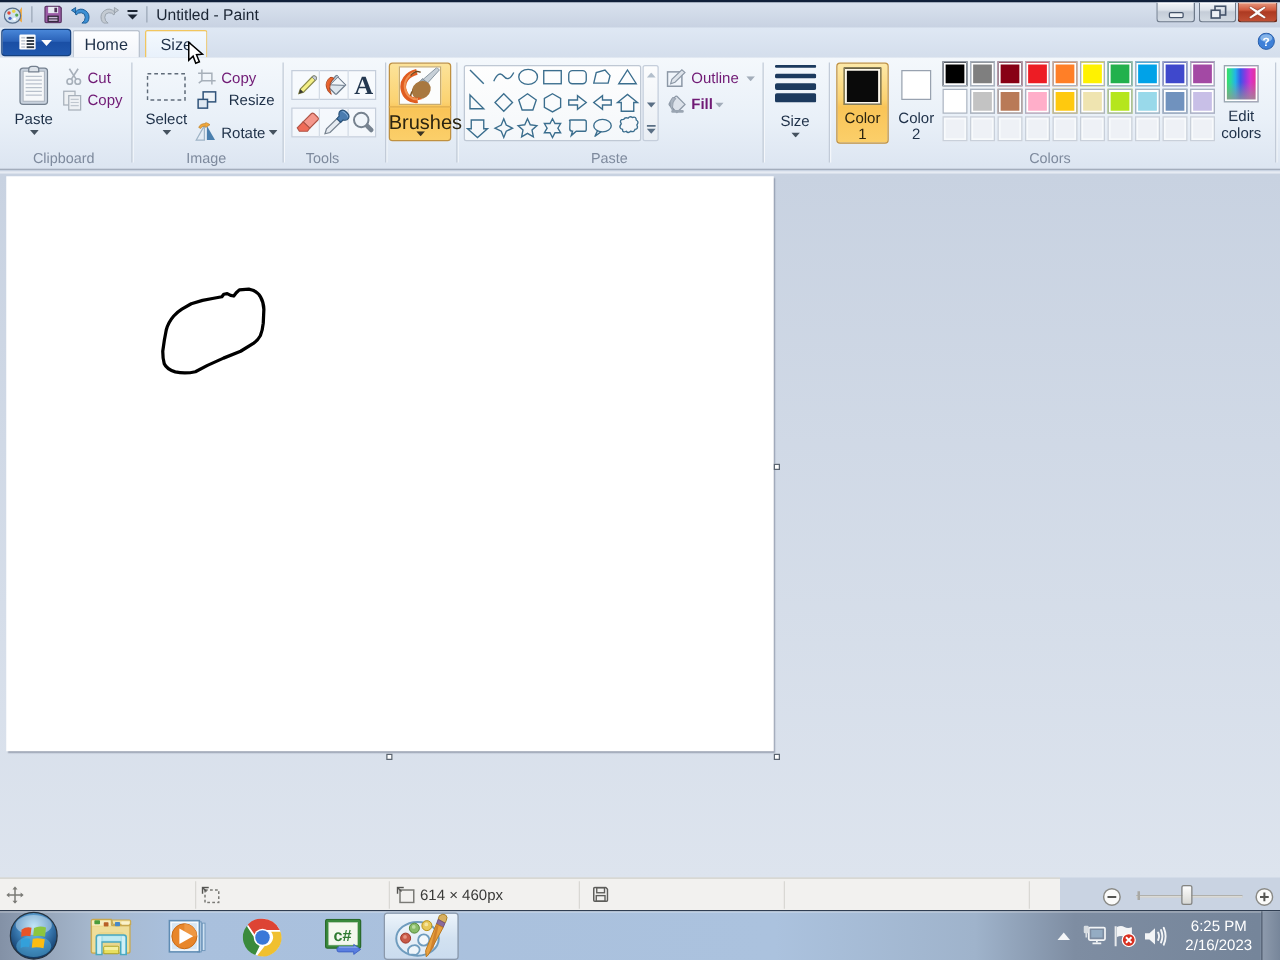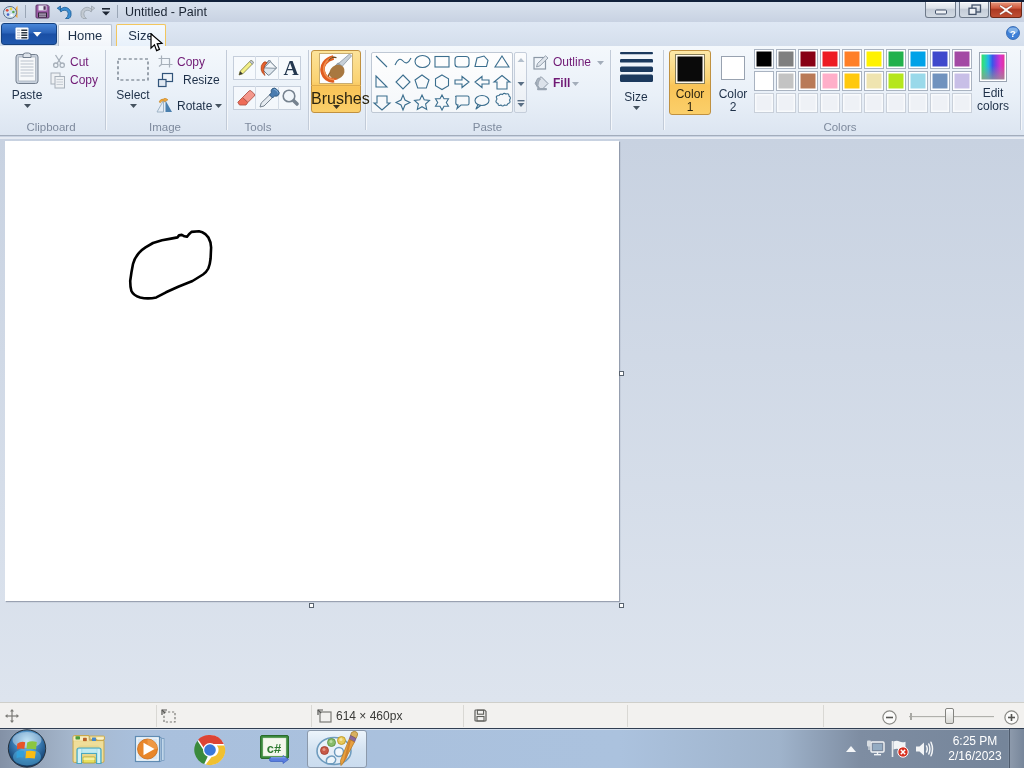--- a/index.html
+++ b/index.html
@@ -37,21 +37,21 @@
 .btxt { font-size:12px; color:#1e3048; text-align:center; }
 .gray { color:#701a75; }
 .dropdown { width:7px; height:4px; }
 
 #workarea { left:0; top:139px; width:1024px; height:563px;
   background:linear-gradient(#c8d2e1,#dde4ee); }
 #canvas { left:5px; top:2px; width:614px; height:460px; background:#fff;
   box-shadow:1px 1px 1px rgba(100,110,130,.55); }
 .handle { width:5px; height:5px; background:#fff; border:1px solid #5a6470; }
 
-#statusbar { left:0; top:702px; width:1024px; height:26px; background:#f2f1ef;
+#statusbar { left:0; top:702px; width:848px; height:26px; background:#f2f1ef;
   border-top:1px solid #cfcfca; font-size:12px; color:#3a3a38; }
 .ssep { top:2px; width:1px; height:22px; background:#d9d8d4; }
 .sw { width:20px; height:20px; border:1px solid #a9b3c1; box-shadow:inset 0 0 0 1.5px #fff; }
 .swe { width:20px; height:20px; border:1px solid #c9d0da; background:#eef1f6; box-shadow:inset 0 0 0 1.5px #f8fafc; }
 
 #taskbar { left:0; top:728px; width:1024px; height:40px;
   background:linear-gradient(90deg,#8391a6 0px,#9aaabf 45px,#a6b8ce 75px,#a9c0dd 140px,#abc2de 620px,#9fb3cb 780px,#7e8da2 860px,#75859a 1005px,#75859a 1008px,#96a3b4 1010px,#8e9cae 1024px); }
 #taskbar::before { content:""; position:absolute; left:0; top:0; width:1024px; height:1px; background:#303e52; }
 #taskbar::after { content:""; position:absolute; left:0; top:1px; width:1024px; height:1px; background:rgba(255,255,255,.45); }
 #paintbtn { left:307px; top:730px; width:60px; height:38px; border:1px solid #8b99ab;

